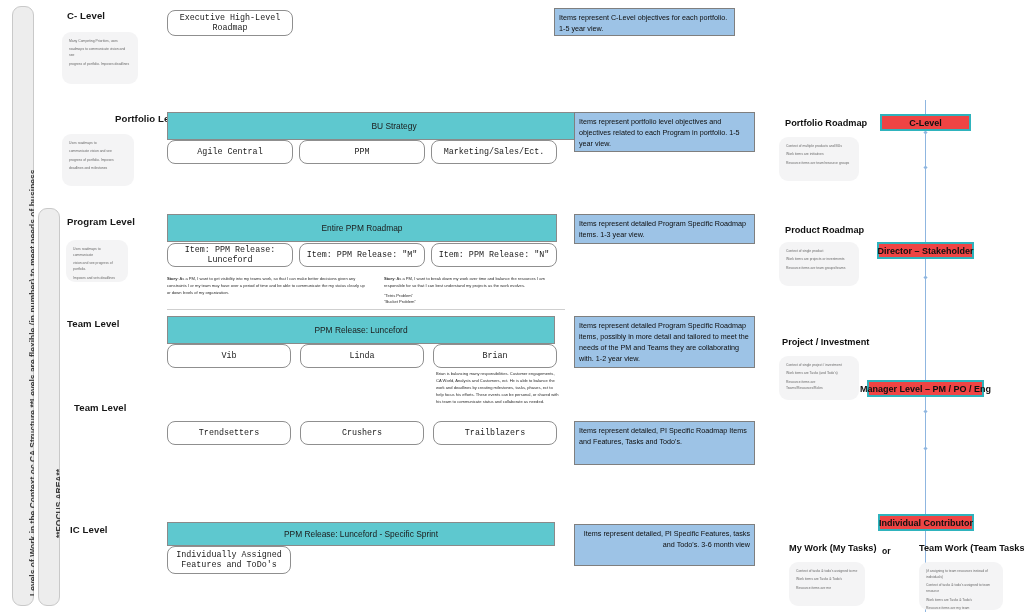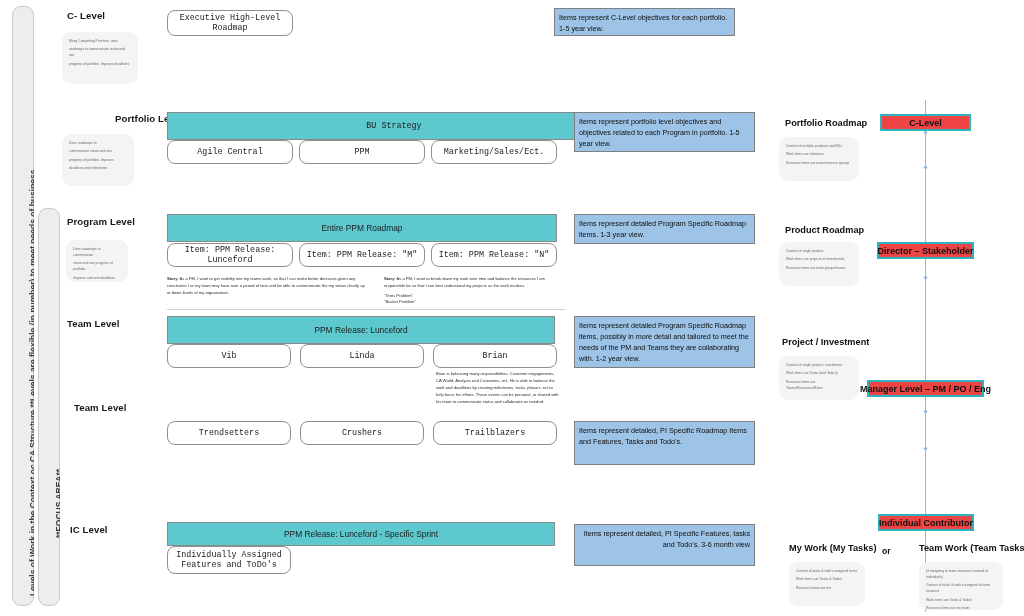--- a/index.html
+++ b/index.html
@@ -175,21 +175,21 @@
 
   <div class="abs note" style="left:66px;top:240px;width:62px;height:42px;">
     <p>Uses roadmaps to communicate</p>
     <p>vision and see progress of portfolio.</p>
     <p>Imposes and sets deadlines and</p>
 
   </div>
 
   <div class="abs pill" style="left:167px;top:10px;width:126px;height:26px;">Executive High-Level Roadmap</div>
 
-  <div class="abs band" style="left:167px;top:112px;width:454px;height:28px;font-family:Liberation Mono, monospace;">BU Strategy</div>
+  <div class="abs band" style="left:167px;top:112px;width:454px;height:28px;">BU Strategy</div>
   <div class="abs pill" style="left:167px;top:140px;width:126px;height:24px;">Agile Central</div>
   <div class="abs pill" style="left:299px;top:140px;width:126px;height:24px;">PPM</div>
   <div class="abs pill" style="left:431px;top:140px;width:126px;height:24px;">Marketing/Sales/Ect.</div>
 
   <div class="abs band" style="left:167px;top:214px;width:390px;height:28px;">Entire PPM Roadmap</div>
   <div class="abs pill" style="left:167px;top:243px;width:126px;height:24px;">Item: PPM Release: Lunceford</div>
   <div class="abs pill" style="left:299px;top:243px;width:126px;height:24px;">Item: PPM Release: "M"</div>
   <div class="abs pill" style="left:431px;top:243px;width:126px;height:24px;">Item: PPM Release: "N"</div>
 
   <div class="abs story" style="left:167px;top:276px;width:200px;">

